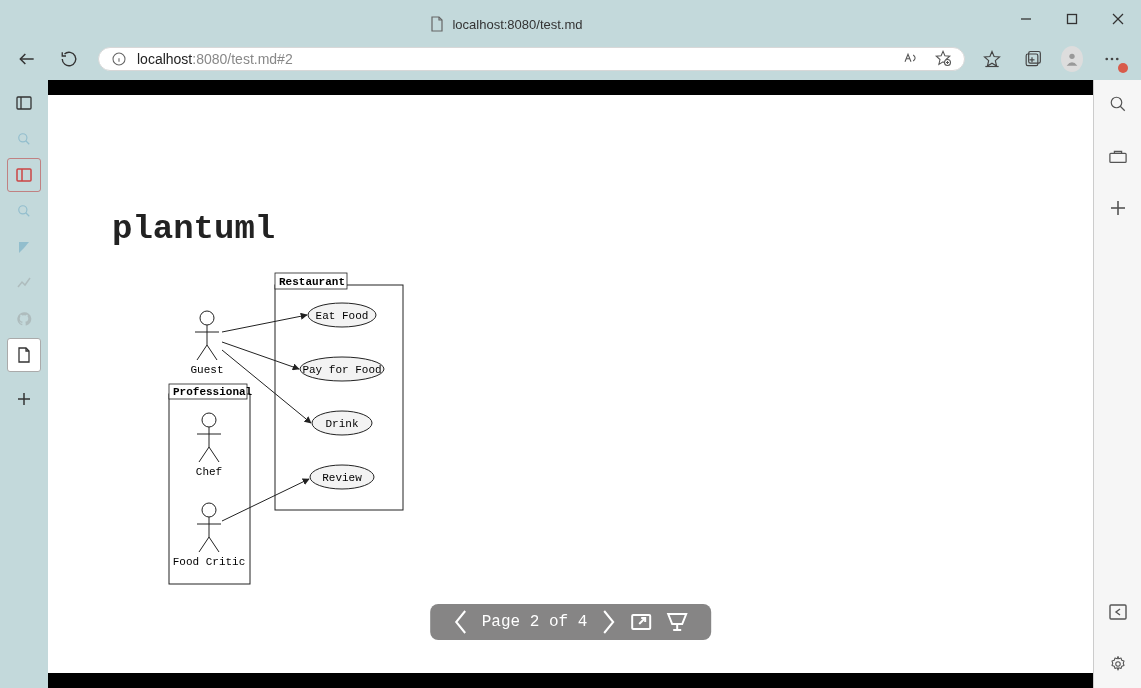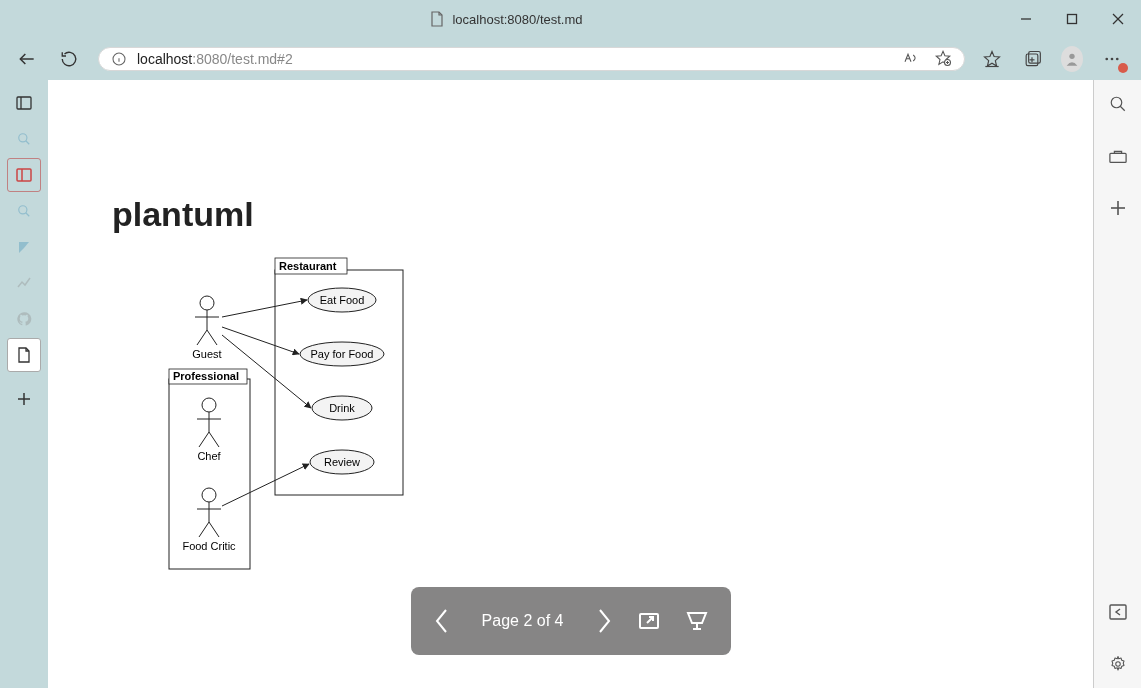--- a/index.html
+++ b/index.html
@@ -19,21 +19,21 @@
       display: flex;
       align-items: center;
       justify-content: space-between;
       padding: 0 0 0 10px;
       background: #c3d9db;
     }
     .titlebar .tab-area {
       flex: 1;
       display: flex;
       justify-content: center;
-      align-items: center;
+      align-items: flex-end;
       height: 100%;
     }
     .titlebar .tab {
       display: flex;
       align-items: center;
       gap: 8px;
       padding: 6px 14px;
       color: #333;
       font-size: 13px;
     }
@@ -134,22 +134,23 @@
       margin-top:8px;
       width:34px; height:34px;
       display:flex; align-items:center; justify-content:center;
       color:#333; font-size:18px; cursor:pointer;
     }
 
     .content-frame {
       flex:1;
       position:relative;
       display:flex;
-      flex-direction:row;
+      flex-direction:column;
       overflow:hidden;
+      font-family:Liberation Mono, monospace;
     }
     .black-bar-top, .black-bar-bottom {
       height:15px; background:#000;
     }
     .doc-canvas {
       flex:1;
       background:#fff;
       position:relative;
       overflow:hidden;
     }
@@ -186,26 +187,26 @@
     }
 
     
     .page-controls {
       position:absolute;
       bottom:33px;
       left:50%;
       transform:translateX(-50%);
       background:#868585;
       color:#fff;
-      height:68px;
+      height:36px;
       border-radius:8px;
       padding:0 22px;
       display:flex;
       align-items:center;
-      gap:24px;
+      gap:12px;
       font-size:16px;
     }
     .pc-arrow {
       cursor:pointer; display:flex; align-items:center; justify-content:center;
     }
     .pc-label { min-width:96px; text-align:center; }
     .pc-icon { cursor:pointer; display:flex; }
   </style>
 </head>
 <body>

